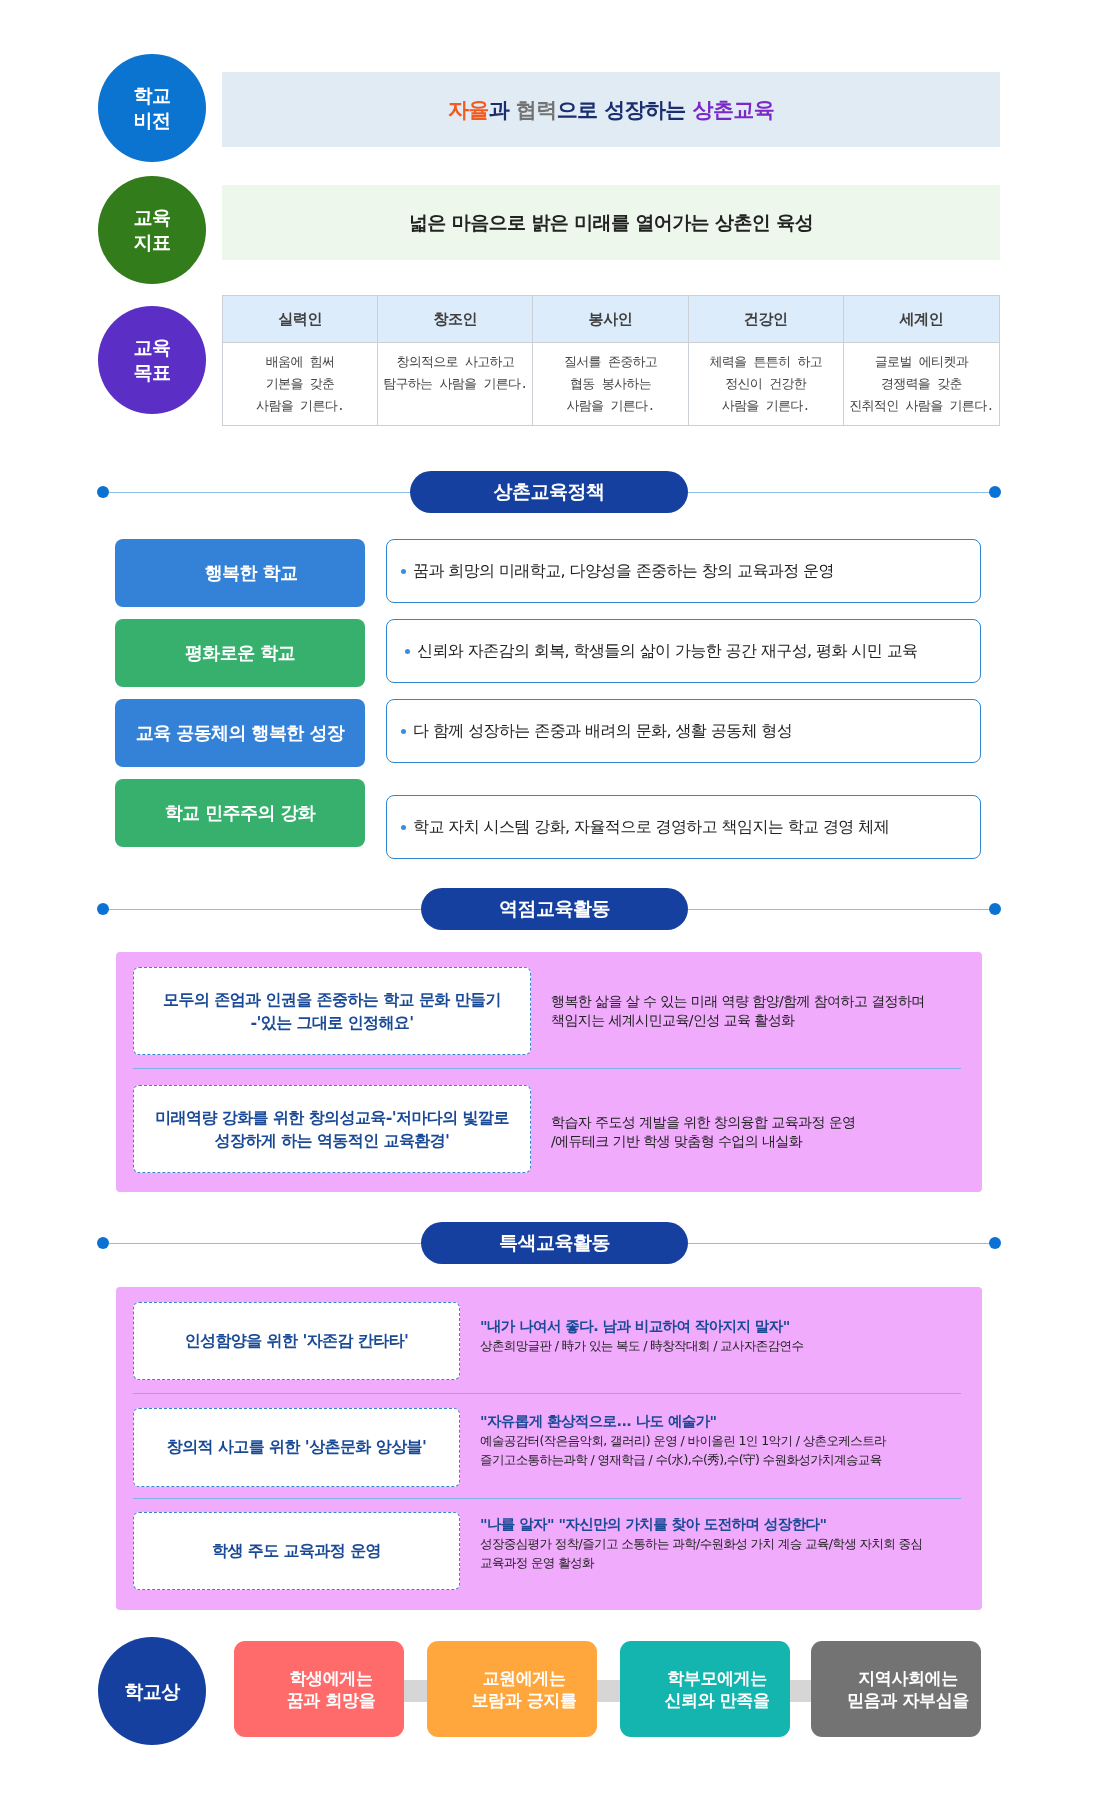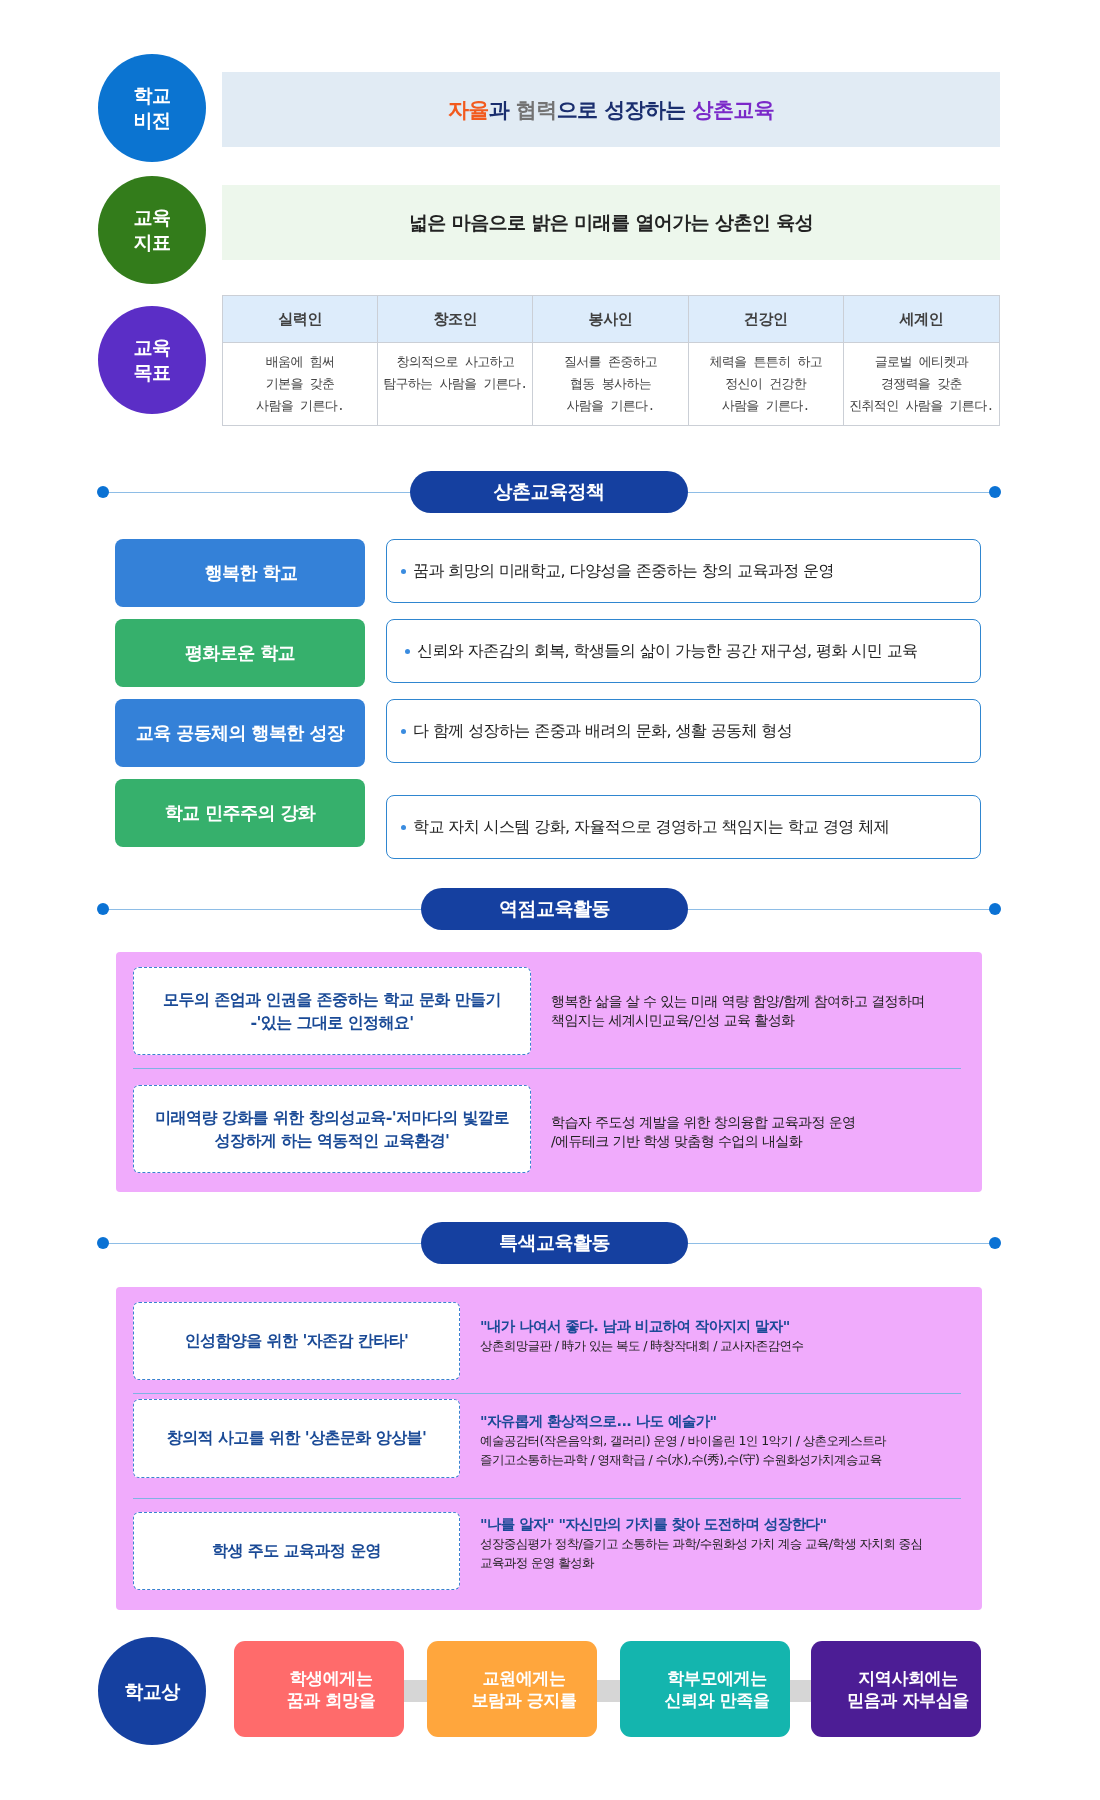--- a/index.html
+++ b/index.html
@@ -216,21 +216,21 @@
 <div class="sec-pill" style="top:1222px;">특색교육활동</div>
 
 <div class="panel" style="top:1287px;height:323px;">
   <div class="dash" style="top:15px;width:327px;height:78px;font-size:16px;">인성함양을 위한 '자존감 칸타타'</div>
   <div class="desc" style="left:364px;top:30px;">
     <span class="q">"내가 나여서 좋다. 남과 비교하여 작아지지 말자"</span>
     <span class="small">상촌희망글판 / 時가 있는 복도 / 時창작대회 / 교사자존감연수</span>
   </div>
   <div class="divider" style="top:106px;width:828px;"></div>
 
-  <div class="dash" style="top:112px;width:327px;height:79px;font-size:16px;">창의적 사고를 위한 '상촌문화 앙상블'</div>
+  <div class="dash" style="top:121px;width:327px;height:79px;font-size:16px;">창의적 사고를 위한 '상촌문화 앙상블'</div>
   <div class="desc" style="left:364px;top:125px;">
     <span class="q">"자유롭게 환상적으로... 나도 예술가"</span>
     <span class="small">예술공감터(작은음악회, 갤러리) 운영 / 바이올린 1인 1악기 / 상촌오케스트라</span>
     <span class="small">즐기고소통하는과학 / 영재학급 / 수(水),수(秀),수(守) 수원화성가치계승교육</span>
   </div>
   <div class="divider" style="top:211px;width:828px;"></div>
 
   <div class="dash" style="top:225px;width:327px;height:78px;font-size:16px;">학생 주도 교육과정 운영</div>
   <div class="desc" style="left:364px;top:228px;">
     <span class="q">"나를 알자" "자신만의 가치를 찾아 도전하며 성장한다"</span>
@@ -254,18 +254,18 @@
       <span>교원에게는</span>
       <span>보람과 긍지를</span>
     </div>
 </div>
 <div class="ideal" style="left:620px;background:#14b5ae;">
   <div>
       <span>학부모에게는</span>
       <span>신뢰와 만족을</span>
     </div>
 </div>
-<div class="ideal" style="left:811px;background:#4c1d95;">
+<div class="ideal" style="left:811px;background:#737373;">
   <div>
       <span>지역사회에는</span>
       <span>믿음과 자부심을</span>
     </div>
 </div>
 
 </body></html>

